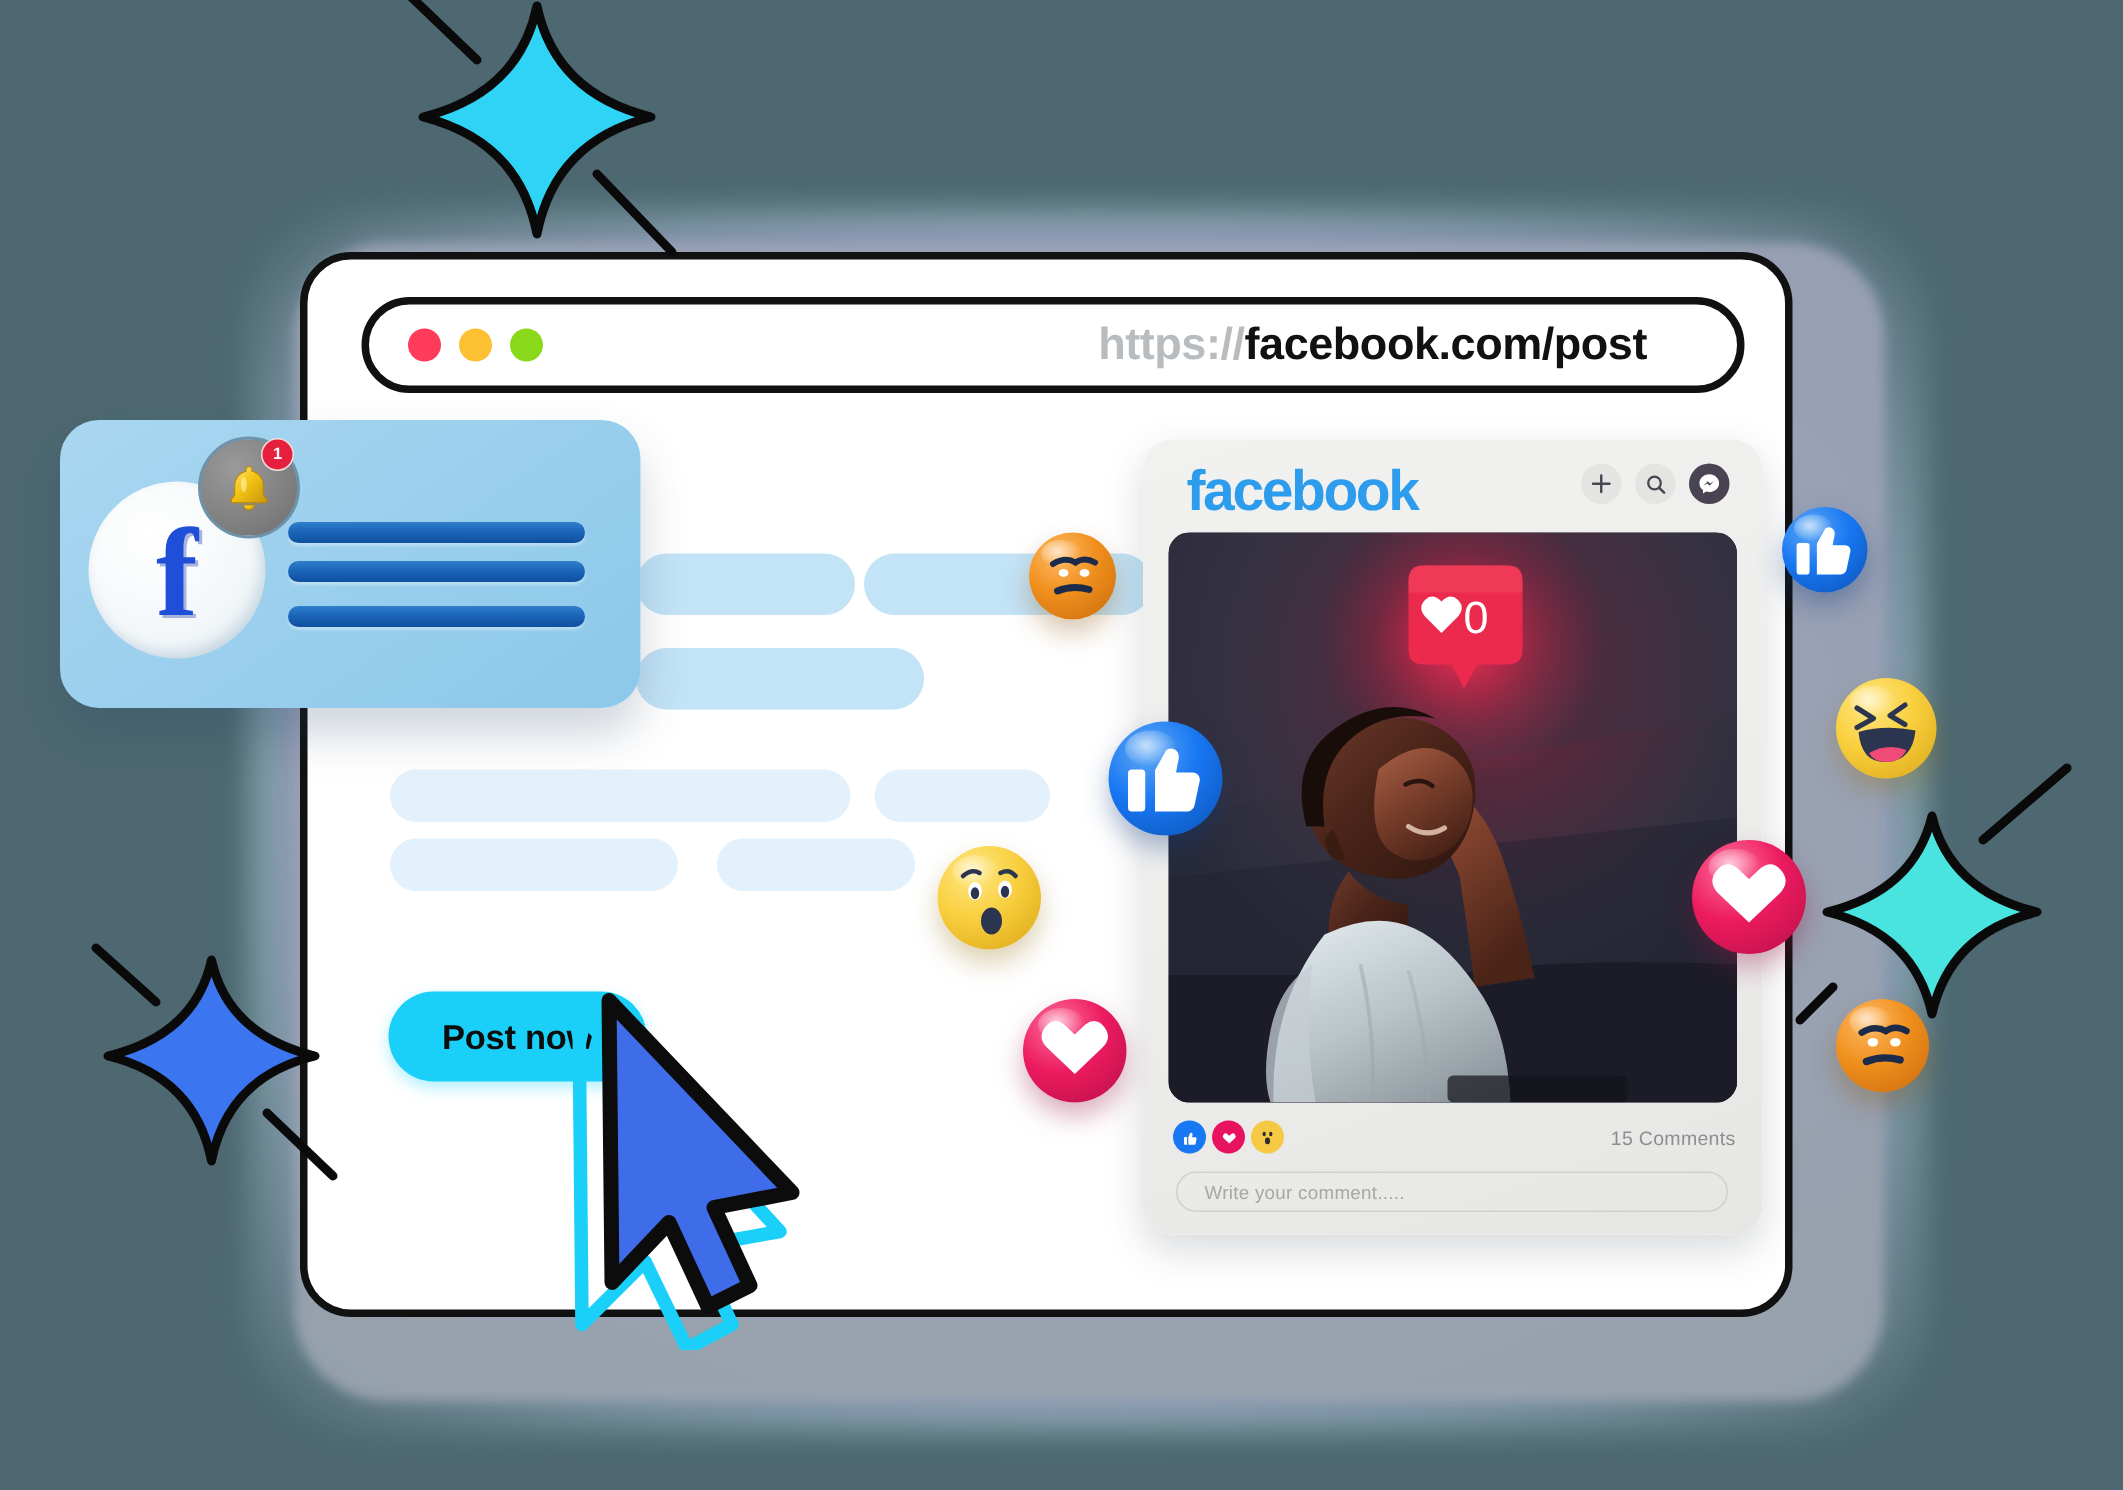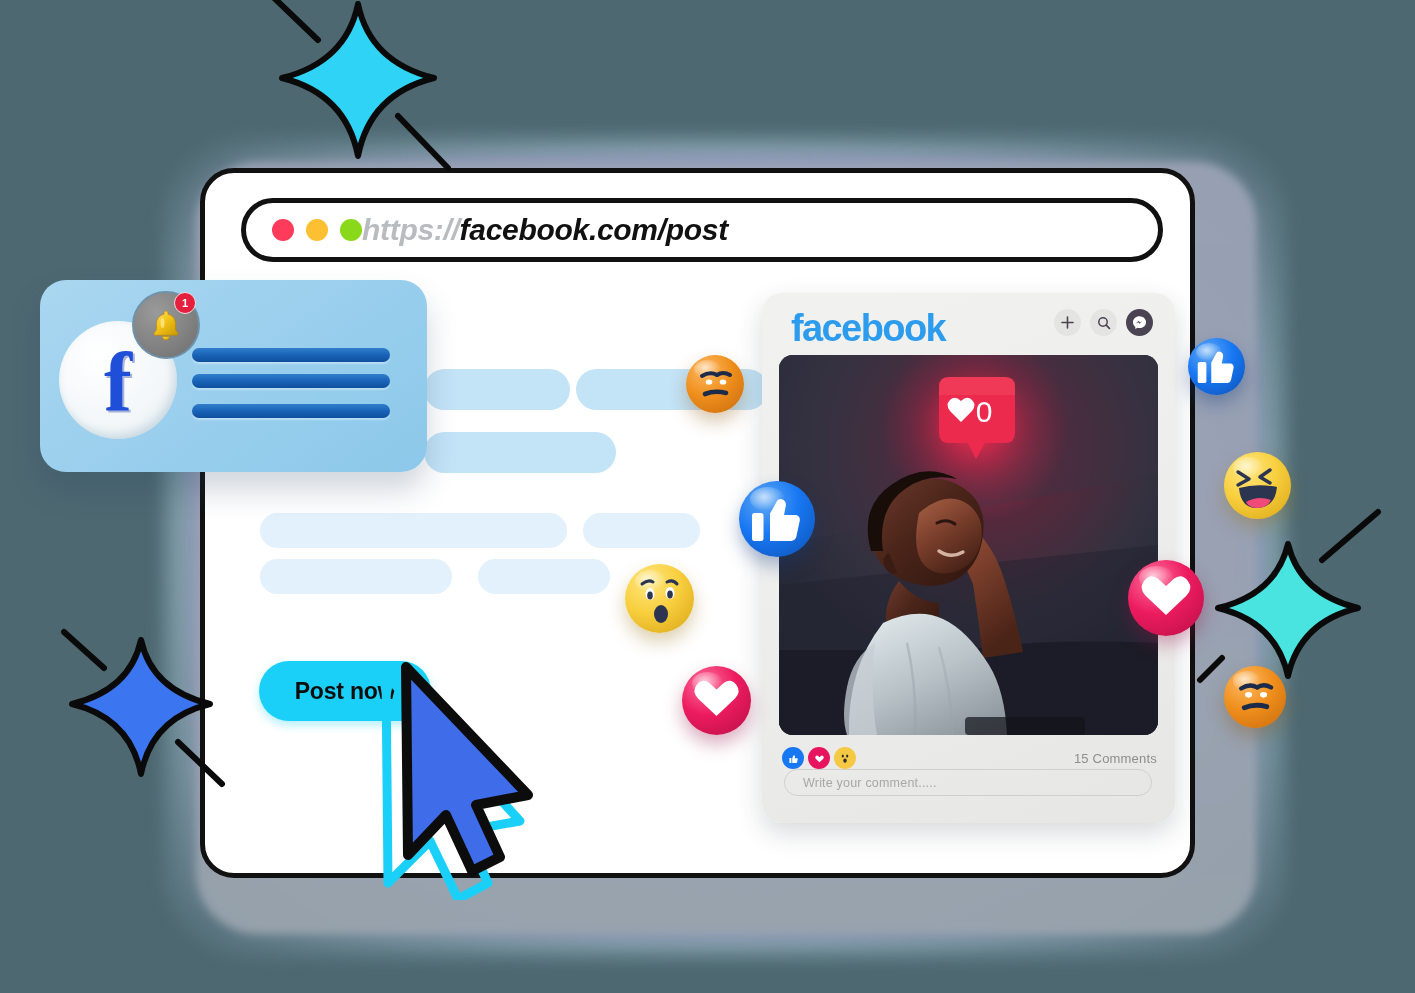--- a/index.html
+++ b/index.html
@@ -43,22 +43,22 @@
     position:absolute;left:36px;top:25px;width:922px;height:64px;
     border:5px solid #111;border-radius:34px;background:#fff;
     box-sizing:border-box;display:flex;align-items:center;
   }
   .dots{display:flex;gap:12px;margin-left:26px;}
   .dot{width:22px;height:22px;border-radius:50%;}
   .dot.red{background:#fe3b5a;}
   .dot.yellow{background:#fdc032;}
   .dot.green{background:#8ad81a;}
   .urltext{
-    flex:1;text-align:left;margin-right:60px;font-size:30px;font-weight:700;
-    letter-spacing:-.3px;color:#111;white-space:nowrap;font-style:italic;
+    flex:1;text-align:right;margin-right:60px;font-size:30px;font-weight:700;
+    letter-spacing:-.3px;color:#111;white-space:nowrap;
   }
   .urltext .scheme{color:#b9bcbf;font-weight:700;}
 
   
   .skel{position:absolute;border-radius:40px;}
   .sk-dark{background:#c3e3f7;}
   .sk-light{background:#e2f1fb;}
 
   
   .postnow{
@@ -97,21 +97,21 @@
     border-radius:14px;overflow:hidden;background:#2a2b3c;
   }
   .fbbar{position:absolute;left:20px;top:452px;width:375px;height:26px;display:flex;align-items:center;}
   .minireacts{display:flex;gap:4px;}
   .mr{width:22px;height:22px;border-radius:50%;display:flex;align-items:center;justify-content:center;}
   .mr.like{background:#1877f2;}
   .mr.love{background:#e8135f;}
   .mr.wow{background:#f6c944;}
   .cmtcount{margin-left:auto;font-size:13px;color:#8e8e8e;letter-spacing:.2px;}
   .cmtbox{
-    position:absolute;left:22px;top:476px;width:368px;height:27px;
+    position:absolute;left:22px;top:488px;width:368px;height:27px;
     border:1px solid #cfcfcd;border-radius:16px;background:transparent;
     display:flex;align-items:center;box-sizing:border-box;
   }
   .cmtbox span{margin-left:18px;font-size:12.5px;color:#a7a7a5;letter-spacing:.2px;}
 
   
   .notifcard{
     position:absolute;left:40px;top:280px;width:387px;height:192px;
     border-radius:26px;
     background:linear-gradient(145deg,#aad7f0 0%, #9ed1ee 35%, #8cc8ea 100%);

